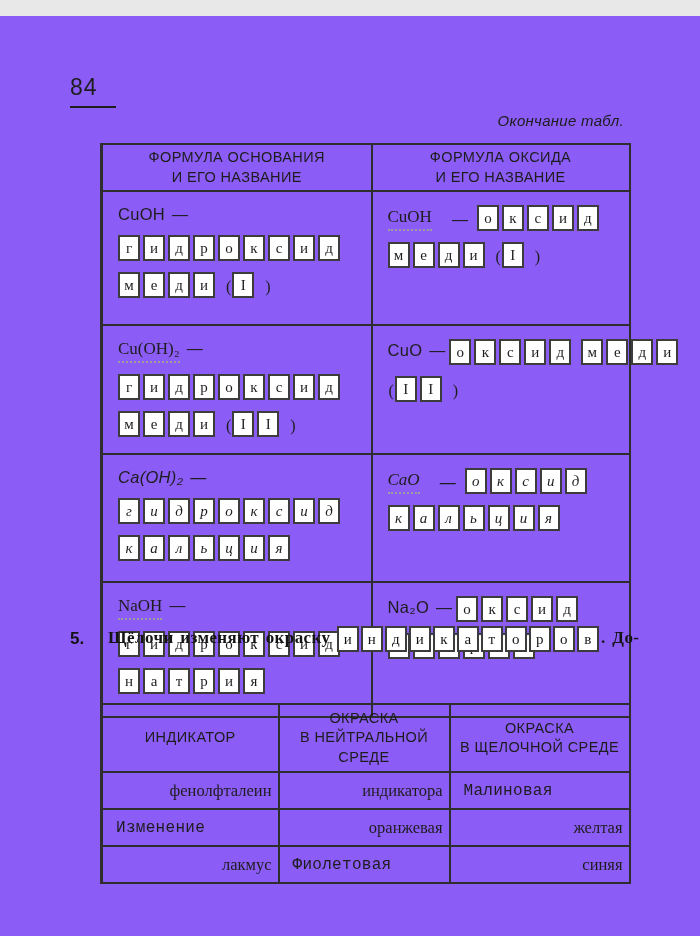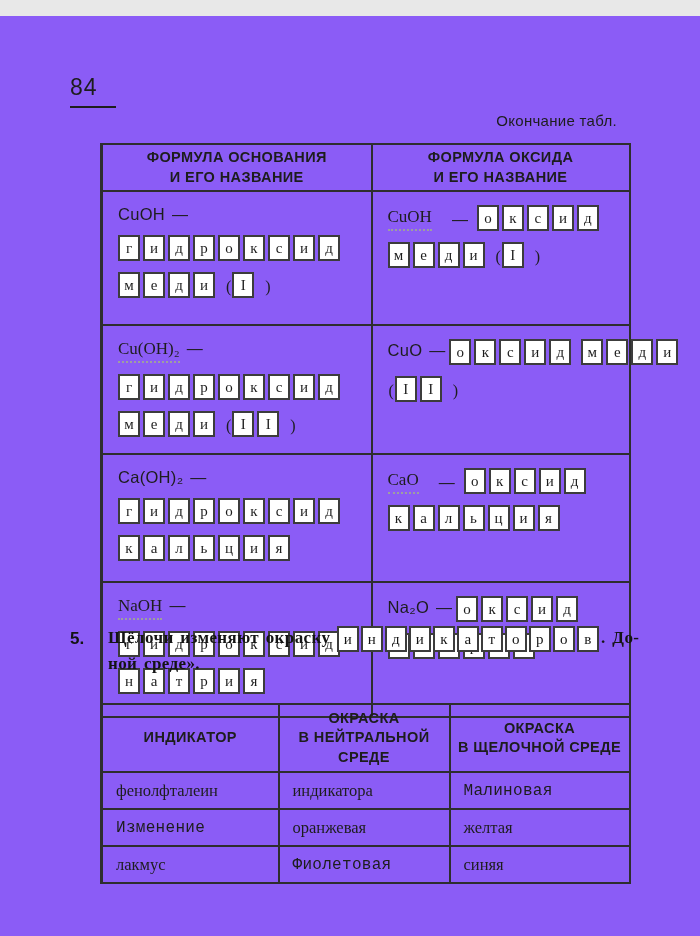--- a/index.html
+++ b/index.html
@@ -2,35 +2,35 @@
 <html><head>
 <meta charset="utf-8">
 <style>
   html,body{margin:0;padding:0;background:#e8e8e8;}
   .page{position:relative;width:700px;height:936px;background:#8b5cf6;margin:16px auto;
         font-family:"Liberation Sans","DejaVu Sans",sans-serif;color:#1d1d1d;overflow:hidden;}
 
   
   .page-number{position:absolute;left:70px;top:58px;font-size:23px;letter-spacing:1px;
                border-bottom:2.5px solid #1d1d1d;padding:0 18px 5px 0;}
-  .continuation{position:absolute;right:83px;top:96px;font-size:15px;letter-spacing:.3px;}
+  .continuation{position:absolute;right:76px;top:96px;font-style:italic;font-size:15px;letter-spacing:.3px;}
 
   
   table{border-collapse:collapse;table-layout:fixed;}
   .t1{position:absolute;left:100px;top:127px;width:528px;}
   .t2{position:absolute;left:100px;top:687px;width:528px;}
   .t1 th,.t1 td,.t2 th,.t2 td{border:2px solid #2e2e2e;}
-  .t1 th,.t2 th{font-weight:bold;font-size:14.5px;line-height:1.32;text-align:center;
+  .t1 th,.t2 th{font-weight:normal;font-size:14.5px;line-height:1.32;text-align:center;
                 vertical-align:middle;letter-spacing:.4px;border-bottom-width:2.5px;}
   .t1 th{height:43px;}
   .t2 th{height:64px;}
   .t1{border-left:3px solid #2e2e2e;}
   .t2{border-left:3px solid #2e2e2e;}
   .t1 td{vertical-align:top;padding:13px 6px 12px 15px;}
-  .r1 td{height:107px;} .r2 td{height:102px;} .r3 td{height:101px;} .r4 td{height:108px;}
+  .r1 td{height:107px;} .r2 td{height:102px;} .r3 td{height:101px;font-style:italic;} .r4 td{height:108px;}
 
   .bline{margin-top:11px;white-space:nowrap;}
   .bline.first{margin-top:0;}
 
   .formula{display:inline-block;}
   .formula.print{font-family:"Liberation Sans","DejaVu Sans",sans-serif;font-size:16.5px;letter-spacing:.3px;}
   .formula.hand{font-family:"Liberation Serif","DejaVu Serif",serif;font-size:17px;
                 border-bottom:2px dotted #9f9f9f;padding-bottom:2px;}
   .dash{display:inline-block;margin:0 4px 0 7px;font-size:16px;}
   .dash.blank{position:relative;top:3px;margin:0 9px 0 20px;}
@@ -48,21 +48,21 @@
   .exercise{position:absolute;left:70px;top:610px;width:562px;
             font-family:"Liberation Serif","DejaVu Serif",serif;font-weight:bold;
             font-size:17px;color:#141414;}
   .ex-num{position:absolute;left:0;top:3px;font-family:"Liberation Sans","DejaVu Sans",sans-serif;}
   .ex-body{margin-left:38px;}
   .ex-line{line-height:23px;letter-spacing:.4px;word-spacing:2px;white-space:nowrap;}
   .ex-line .lb{margin-right:2px;}
 
   
   .t2 td{height:35px;vertical-align:middle;padding:0 6px 0 13px;font-size:16px;}
-  .t2 td.hand{font-family:"Liberation Serif","DejaVu Serif",serif;font-size:16.5px;}
+  .t2 td.hand{font-family:"Liberation Serif","DejaVu Serif",serif;font-size:16.5px;text-align:right;}
   .t2 td.print{font-family:Liberation Mono, monospace;letter-spacing:.3px;}
 </style>
 </head>
 <body>
 
 <div class="page">
 
   <div class="page-number">84</div>
   <div class="continuation">Окончание табл.</div>
 
@@ -122,21 +122,20 @@
             <div class="bline"><span class="word"><span class="lb">н</span><span class="lb">а</span><span class="lb">т</span><span class="lb">р</span><span class="lb">и</span><span class="lb">я</span></span></div>
           </td>
         </tr>
       </tbody>
   </table>
 
   <div class="exercise">
     <span class="ex-num">5.</span>
     <div class="ex-body">
         <div class="ex-line">Щёлочи изменяют окраску <span class="word"><span class="lb">и</span><span class="lb">н</span><span class="lb">д</span><span class="lb">и</span><span class="lb">к</span><span class="lb">а</span><span class="lb">т</span><span class="lb">о</span><span class="lb">р</span><span class="lb">о</span><span class="lb">в</span></span>. До-</div>
-        <div class="ex-line">ной среде».</div>
       </div>
   </div>
 
   <table class="t2">
     <colgroup>
         <col style="width:177px">
         <col style="width:171px">
         <col style="width:180px">
       </colgroup>
     <thead>

